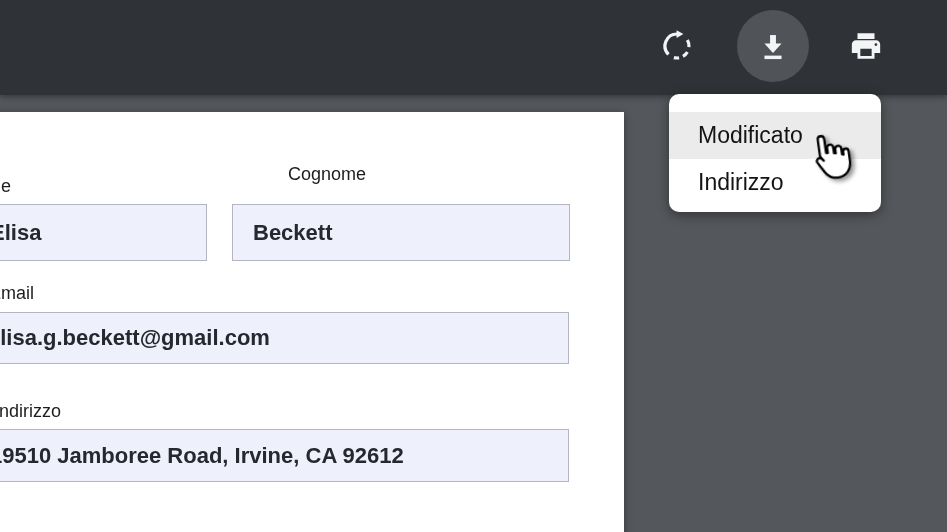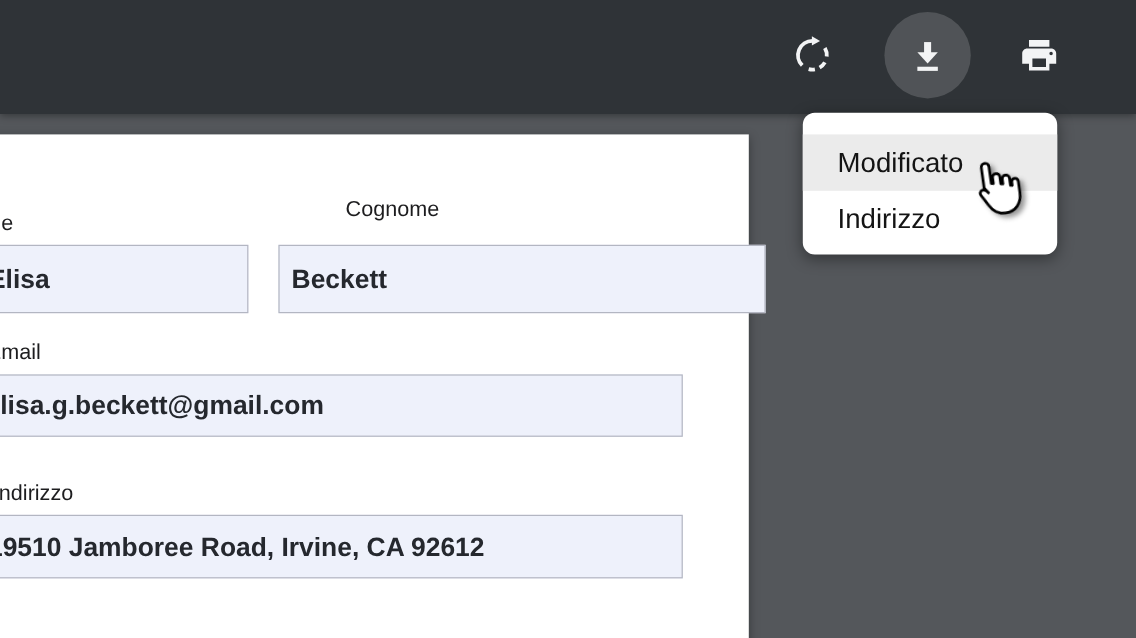--- a/index.html
+++ b/index.html
@@ -39,21 +39,21 @@
   .field-value {
     font-size: 22px;
     font-weight: 700;
     color: #25282e;
     white-space: nowrap;
   }
 
   #label-nome      { left: -37px; top: 176px; }
   #label-cognome   { left: 253px; top: 164px; margin-left: 35px; }
   #field-nome      { left: -60px; top: 204px; width: 267px; height: 57px; padding-left: 49px; }
-  #field-cognome   { left: 232px; top: 204px; width: 406px; height: 57px; padding-left: 10px; }
+  #field-cognome   { left: 232px; top: 204px; width: 338px; height: 57px; padding-left: 20px; }
   #label-email     { left: -11px; top: 283px; }
   #field-email     { left: -60px; top: 312px; width: 629px; height: 52px; padding-left: 47px; }
   #label-indirizzo { left:  -6px; top: 401px; }
   #field-indirizzo { left: -60px; top: 429px; width: 629px; height: 53px; padding-left: 49px; }
 
   
   .toolbar {
     position: absolute;
     left: 0; top: 0;
     width: 947px; height: 95px;

